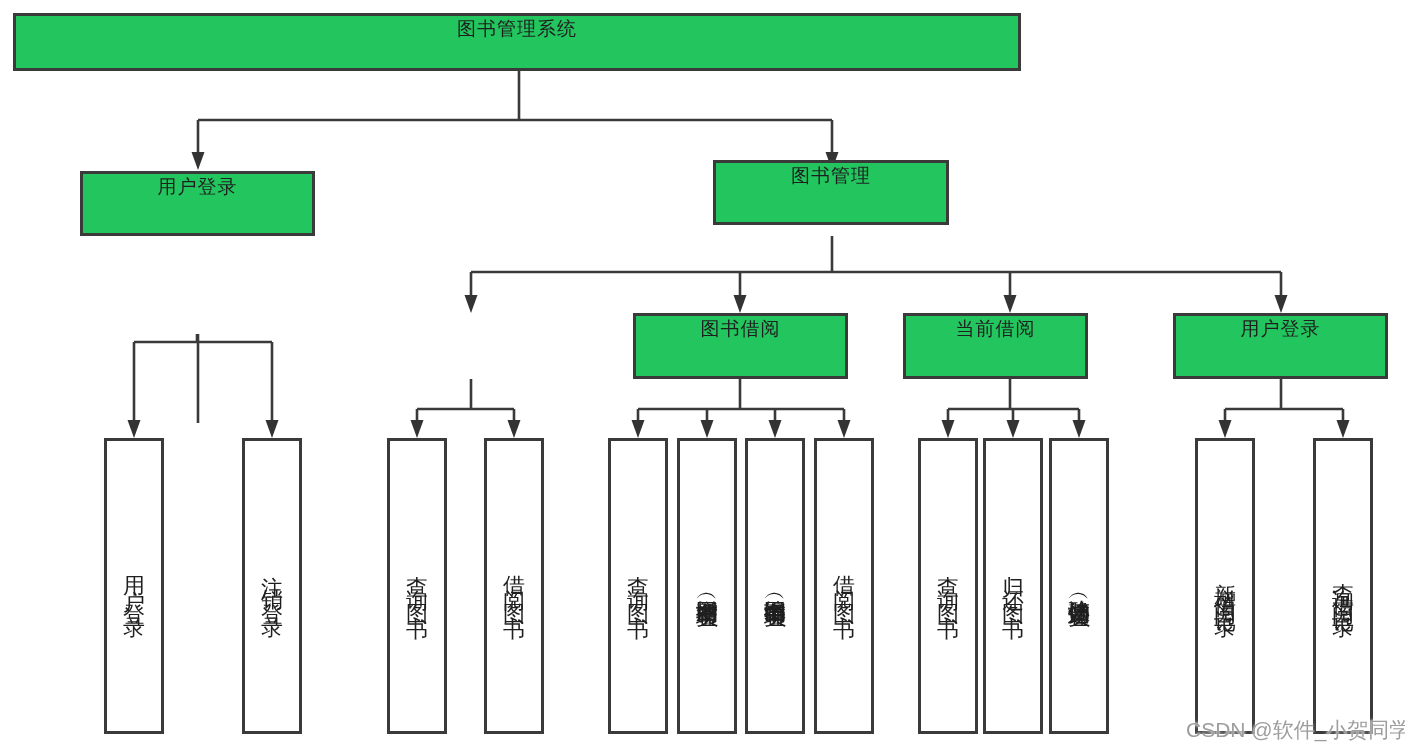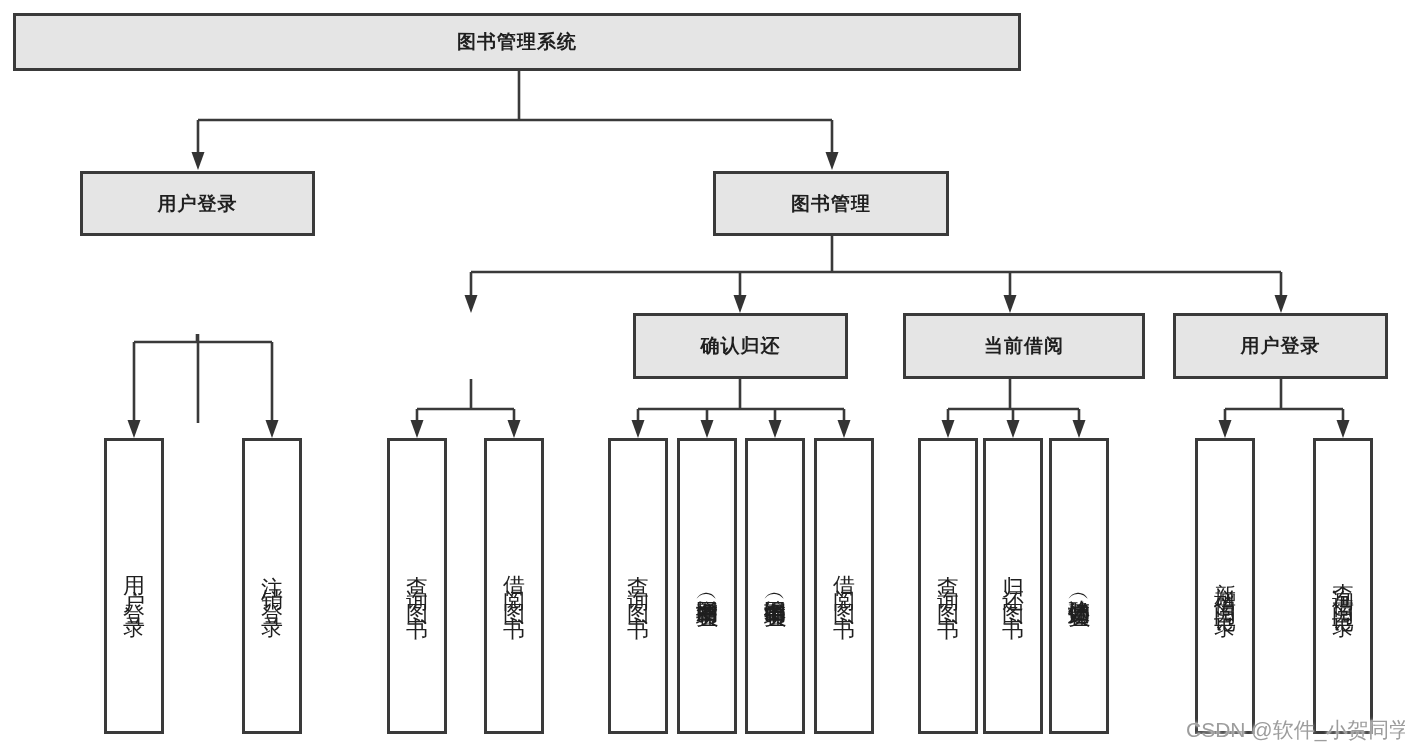--- a/index.html
+++ b/index.html
@@ -18,28 +18,26 @@
   svg.connectors {
     position: absolute;
     left: 0;
     top: 0;
     width: 1405px;
     height: 747px;
     z-index: 1;
   }
   .node {
     position: absolute;
-    background: #e5e5e5;
+    background: #22c55e;
     border: 3px solid #3a3a3a;
     box-sizing: border-box;
     display: flex;
-    align-items: center;
     justify-content: center;
     z-index: 2;
-    font-weight: bold;
   }
   .node span {
     color: #1f1f1f;
     font-size: 19px;
     letter-spacing: 1px;
     white-space: nowrap;
   }
   .root-node span { font-size: 19px; }
   .leaf {
     position: absolute;
@@ -120,28 +118,28 @@
     </g>
   </svg>
 
   <div class="node root-node" style="left:13px; top:13px; width:1008px; height:58px;">
     <span>图书管理系统</span>
   </div>
 
   <div class="node" style="left:80px; top:171px; width:235px; height:65px;">
     <span>用户登录</span>
   </div>
-  <div class="node" style="left:713px; top:171px; width:236px; height:65px;">
+  <div class="node" style="left:713px; top:160px; width:236px; height:65px;">
     <span>图书管理</span>
   </div>
 
   <div class="node" style="left:633px; top:313px; width:215px; height:66px;">
-    <span>确认归还</span>
+    <span>图书借阅</span>
   </div>
-  <div class="node" style="left:903px; top:313px; width:242px; height:66px;">
+  <div class="node" style="left:903px; top:313px; width:185px; height:66px;">
     <span>当前借阅</span>
   </div>
   <div class="node" style="left:1173px; top:313px; width:215px; height:66px;">
     <span>用户登录</span>
   </div>
 
   <div class="leaf" style="left:104px;">
     <span class="len4">用户登录</span>
   </div>
   <div class="leaf" style="left:242px;">

